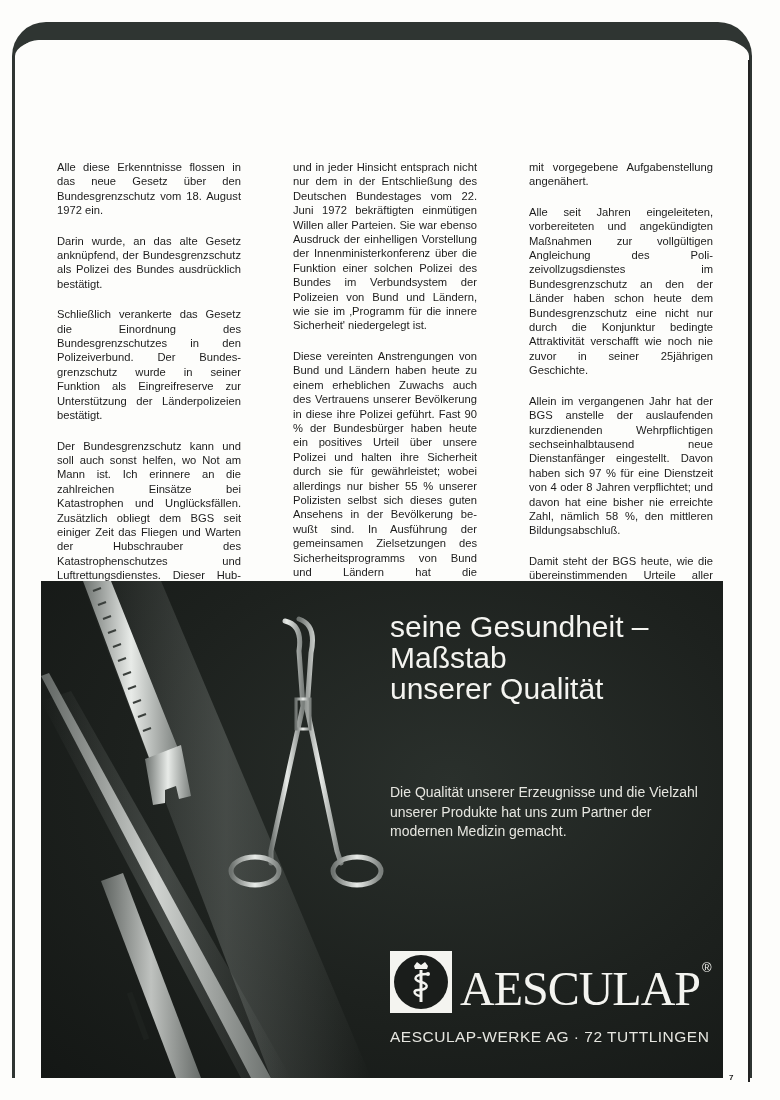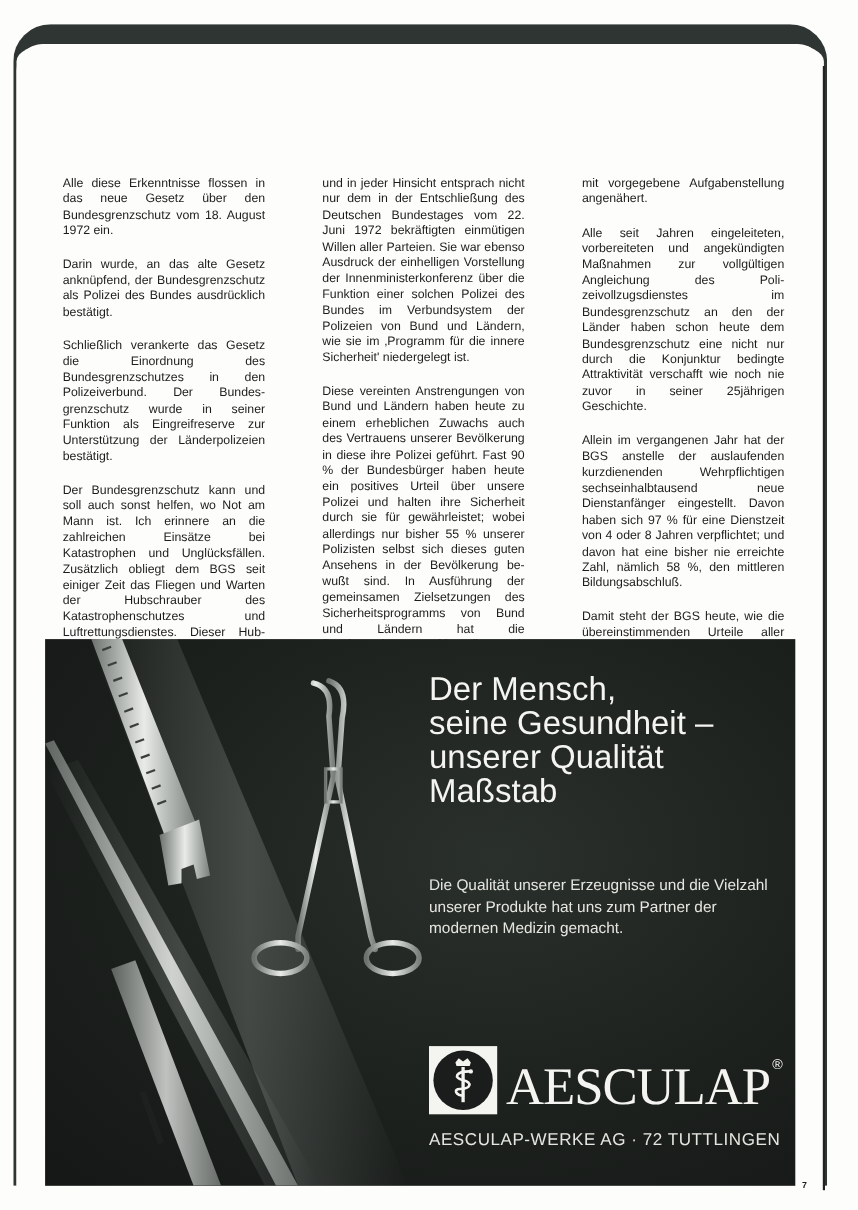--- a/index.html
+++ b/index.html
@@ -22,21 +22,21 @@
     .col p { margin:16px; }
     .ad {
       position:absolute; left:41px; top:581px; width:682px; height:497px; overflow:hidden;
       background: radial-gradient(ellipse at 60% 40%, #2a302c 0%, #1d211e 55%, #141715 100%);
     }
     .instr-svg { position:absolute; left:0; top:0; }
     .headline {
       position:absolute; left:349px; top:30px; color:#f4f4f0; font-size:30px; line-height:31px; margin:0; font-weight:normal;
     }
     .headline span { display:block; }
-    .ad-body { position:absolute; left:349px; top:202px; width:320px; color:#e6e6e0; font-size:14px; line-height:19.5px;margin-top:12px; }
+    .ad-body { position:absolute; left:349px; top:202px; width:320px; color:#e6e6e0; font-size:14px; line-height:19.5px; }
     .ad-body p { margin:0 0 9px 0; }
     .logo-row { position:absolute; left:349px; top:370px; display:flex; align-items:flex-end; }
     .logo-box { width:62px; height:62px; background:#f4f4f0; display:flex; align-items:center; justify-content:center; }
     .logo-circle { width:54px; height:54px; border-radius:50%; background:#1a1d1b; display:flex; align-items:center; justify-content:center; }
     .brand { font-family:"Liberation Serif", serif; color:#f4f4f0; font-size:48px; line-height:48px; margin-left:8px; letter-spacing:-1px; }
     .reg { color:#f4f4f0; font-size:13px; position:relative; top:-38px; margin-left:2px; }
     .company { position:absolute; left:349px; top:447px; color:#e6e6e0; font-size:15.5px; letter-spacing:0.5px; }
     .page-num { position:absolute; left:729px; top:1073px; font-size:8px; font-weight:bold; }
   </style>
 </head>
@@ -108,24 +108,23 @@
       <path d="M244,40 Q262,44 258,70 L262,125 L230,270 L230,282" stroke-width="5"></path>
       <path d="M258,38 Q276,44 270,72 L266,128 L296,270 L300,282" stroke-width="5"></path>
       <rect x="255" y="118" width="14" height="30" stroke-width="3"></rect>
       <ellipse cx="214" cy="290" rx="24" ry="14" stroke-width="5"></ellipse>
       <ellipse cx="316" cy="290" rx="24" ry="14" stroke-width="5"></ellipse>
       <line x1="238" y1="275" x2="266" y2="275" stroke-width="4"></line>
     </g>
   </svg>
 
   <h1 class="headline">
-    <span>Der Mensch,</span>
     <span>seine Gesundheit –</span>
+    <span>Maßstab</span>
     <span>unserer Qualität</span>
-    <span>Maßstab</span>
   </h1>
 
   <div class="ad-body">
     <p>Die Qualität unserer Erzeugnisse und die Vielzahl unserer Produkte hat uns zum Partner der modernen Medizin gemacht.</p>
   </div>
 
   <div class="logo-row">
     <div class="logo-box">
       <div class="logo-circle">
         <svg width="30" height="44" viewBox="0 0 30 44">

